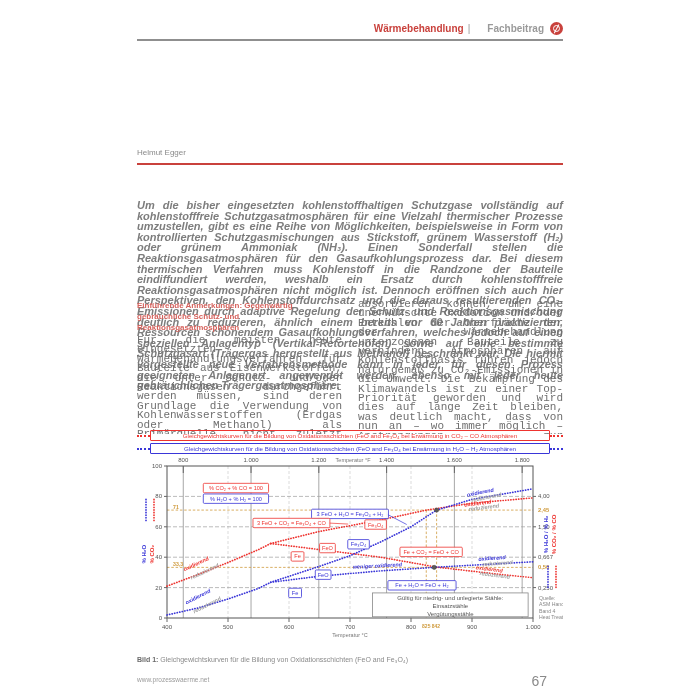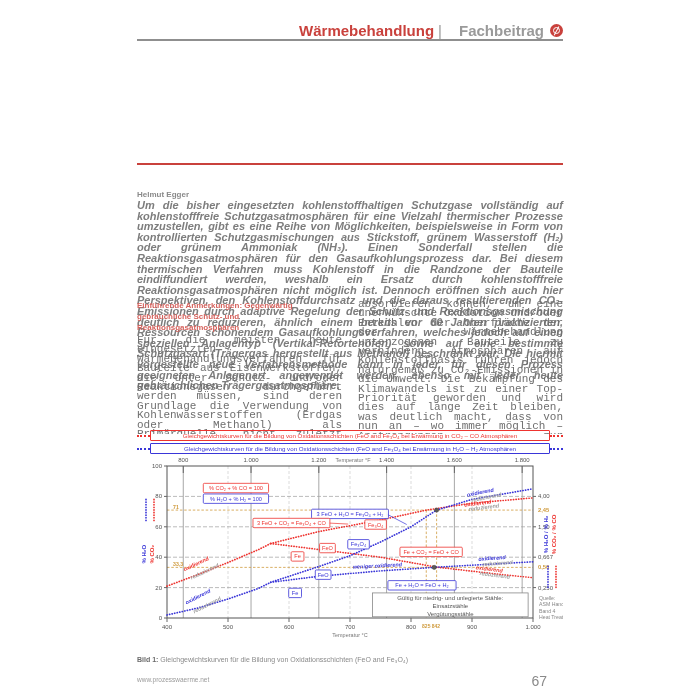--- a/index.html
+++ b/index.html
@@ -1,32 +1,32 @@
 <!DOCTYPE html>
 <html style="--accent-red: #c9413c; --heading-red: #d5615c; --chart-red: #ee3430; --chart-blue: #3a36d8; --orange: #cf9a3c; --gray: #a0a0a0;"><head>
 <meta charset="utf-8">
 <style>
   html,body{margin:0;padding:0;background:#ffffff;}
   .page{position:relative;width:700px;height:700px;background:#fff;overflow:hidden;
         font-family:"Liberation Sans","DejaVu Sans",sans-serif;color:#6f6f6f;}
   .content{position:absolute;left:137px;top:0;width:426px;height:700px;}
 
-  .hdr{position:absolute;top:22px;right:0;display:flex;align-items:center;gap:4px;font-size:15px;font-weight:bold;}
+  .hdr{position:absolute;top:22px;right:0;display:flex;align-items:center;gap:4px;font-size:10px;font-weight:bold;}
   .hdr .cat{color:var(--accent-red);}
   .hdr .sep{color:#9a9a9a;font-weight:400;}
   .hdr .sec{color:#9a9a9a;margin-left:13px;}
   .logo{width:13px;height:13px;border-radius:50%;background:var(--accent-red);position:relative;margin-left:2px;}
   .logo .ring{position:absolute;left:3px;top:3px;width:5px;height:5px;border:1.4px solid #fff;border-radius:50%;}
   .logo .slash{position:absolute;left:5.7px;top:1.5px;width:1.4px;height:10px;background:#fff;transform:rotate(28deg);}
 
   .rule1{position:absolute;top:39px;left:0;width:100%;height:2px;background:#8f8f8f;}
   .title{position:absolute;top:68px;left:0;width:100%;
          font-family:"DejaVu Serif","Liberation Serif",serif;font-weight:700;
          font-size:27px;line-height:31px;color:var(--accent-red);letter-spacing:.2px;}
-  .author{position:absolute;top:148px;left:0;font-size:8px;font-weight:bold;color:#8a8a8a;margin-top:42px;}
+  .author{position:absolute;top:148px;left:0;font-size:8px;font-weight:normal;color:#8a8a8a;}
   .rule2{position:absolute;top:163px;left:0;width:100%;height:1.6px;background:var(--accent-red);}
 
   .abstract{position:absolute;top:172px;left:0;width:100%;
             font-size:11px;line-height:10.6px;font-style:italic;font-weight:600;
             color:#7d7d7d;text-align:justify;margin-top:28px;}
 
   .cols{position:absolute;top:300px;left:0;width:100%;height:134px;display:flex;gap:16px;overflow:hidden;}
   .col{flex:1;}
   .col h3{margin:0 0 3px 0;font-size:8px;line-height:11px;font-weight:bold;color:var(--heading-red);}
   .col p{margin:0;font-size:11px;line-height:9.4px;text-align:justify;color:#6f6f6f;font-family:Liberation Mono, monospace;}

